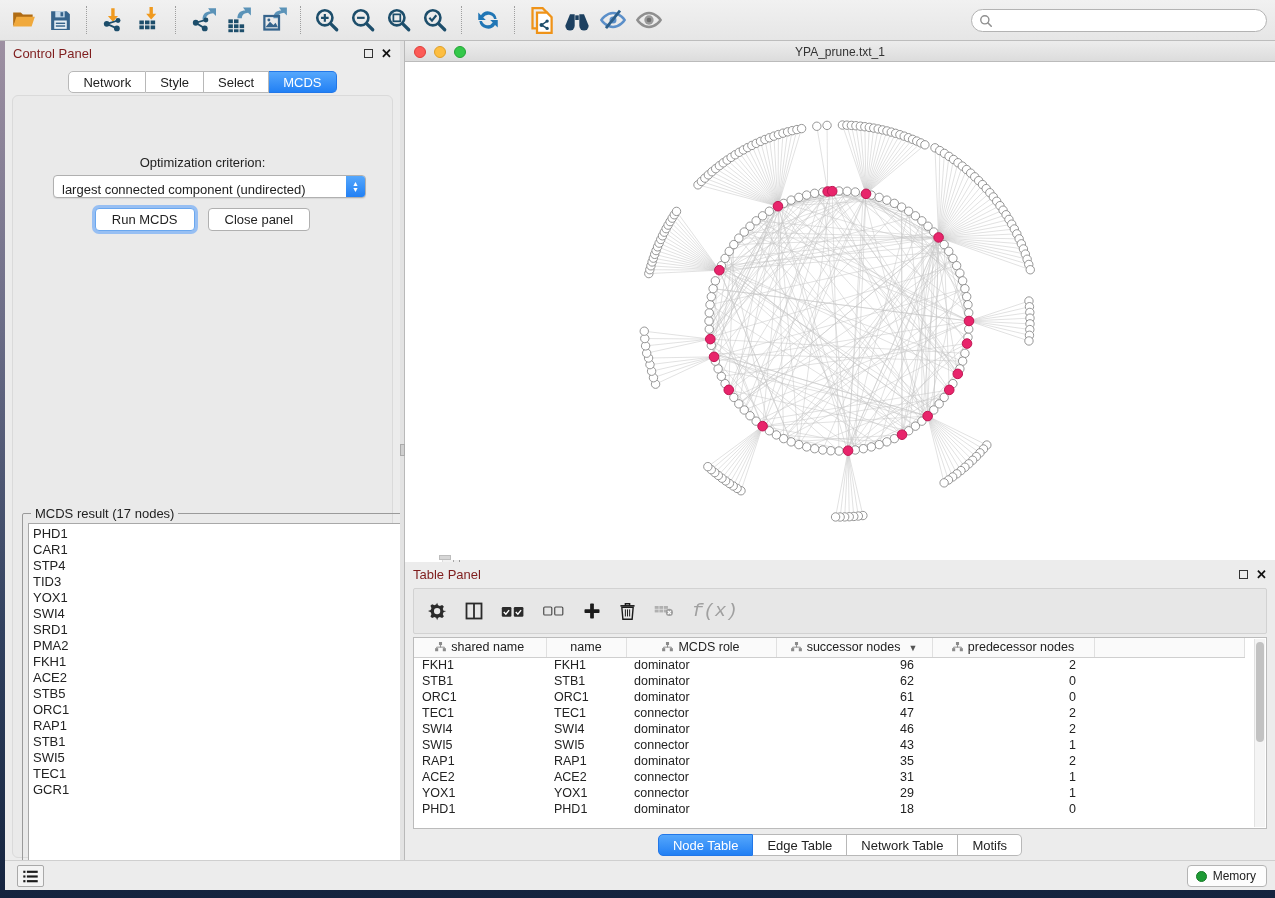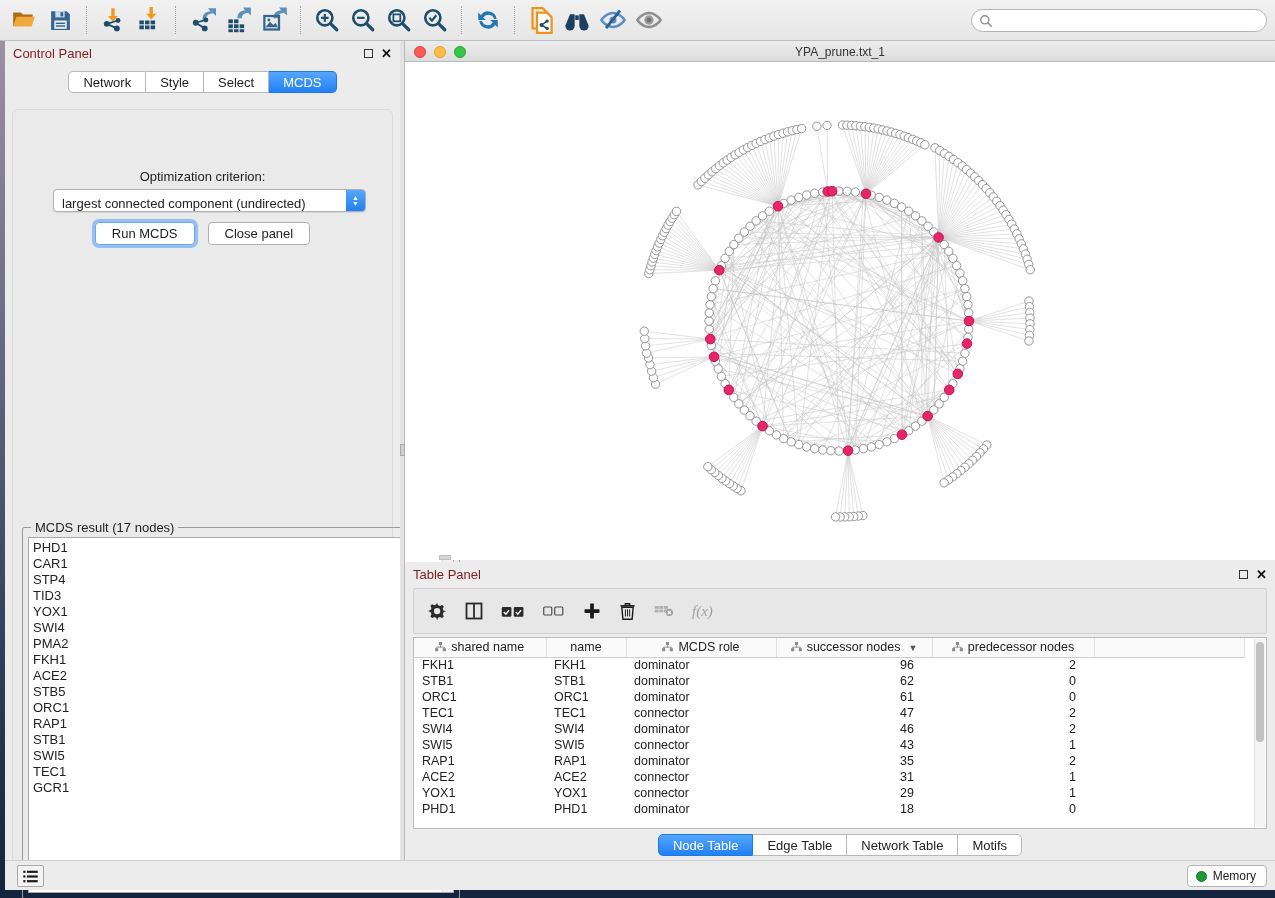--- a/index.html
+++ b/index.html
@@ -23,21 +23,21 @@
   .panel-ctls { margin-left:auto; display:flex; gap:8px; align-items:center; }
   .pc-float { width:9px; height:9px; border:1.5px solid #333; }
   .pc-close { font-size:13px; font-weight:bold; color:#111; line-height:9px; }
   .cp-tabs { position:absolute; left:0; top:30px; width:100%; display:flex; justify-content:center; }
   .seg { display:flex; }
   .seg .tab { height:22px; padding:0 14px; display:flex; align-items:center; background:#fff;
               border:1px solid #b8b8b8; border-left:none; font-size:13px; color:#222; cursor:default; }
   .seg .tab:first-child { border-left:1px solid #b8b8b8; border-radius:5px 0 0 5px; }
   .seg .tab:last-child { border-radius:0 5px 5px 0; }
   .seg .tab.sel { background:linear-gradient(180deg,#55a7fc,#2280f4); color:#fff; border-color:#2277e8; }
-  .cp-body { position:absolute; left:7px; top:68px; width:381px; height:763px;
+  .cp-body { position:absolute; left:7px; top:54px; width:381px; height:763px;
              border:1px solid #dadada; border-radius:6px; background:#eaeaea; }
   .opt-label { position:absolute; left:0; top:59px; width:100%; text-align:center; font-size:13px; }
   .dropdown { position:absolute; left:40px; top:79px; width:313px; height:23px; background:#fff;
               border:1px solid #b0b0b0; border-radius:4px; display:flex; align-items:flex-end;
               box-shadow:0 1px 1px rgba(0,0,0,.08); cursor:default; }
   .dropdown .dd-text { flex:1; padding-left:8px; font-size:13px; white-space:nowrap; overflow:hidden; }
   .dd-btn { width:19px; height:21px; margin:0; background:linear-gradient(180deg,#55a7fc,#2280f4);
             border-radius:0 3px 3px 0; display:flex; flex-direction:column; align-items:center; justify-content:center; color:#fff; }
   .dd-btn span { font-size:7px; line-height:6px; }
   .btnrow { position:absolute; left:0; top:112px; width:100%; display:flex; justify-content:center; gap:13px; }
@@ -63,21 +63,21 @@
   .light { width:12px; height:12px; border-radius:50%; }
   .net-title { width:100%; text-align:center; font-size:12px; color:#333; }
   .net-canvas { position:absolute; left:0; top:20px; width:870px; height:498px; background:#fff; }
   .hgrip { position:absolute; left:434px; top:514px; width:12px; height:5px; background:#d6d6d6; border:1px solid #bdbdbd; }
 
   
   .tpanel { position:absolute; left:400px; top:521px; width:870px; height:298px; background:#ececec; }
   .tp-toolbar { position:absolute; left:8px; top:26px; right:8px; height:46px; background:#e7e7e7;
                 border:1px solid #d2d2d2; border-radius:2px; display:flex; align-items:center; padding-left:14px; gap:18px; }
   .tp-ic { display:flex; align-items:center; justify-content:center; }
-  .fx { font-family:Liberation Serif, serif; font-style:italic; font-size:15px; color:#a0a0a0; }
+  .fx { font-family:Liberation Mono, monospace; font-style:italic; font-size:19px; color:#a0a0a0; }
   .tablewrap { position:absolute; left:8px; top:75px; right:8px; height:192px; background:#fff; border:1px solid #bbb; overflow:hidden; }
   table.ntable { border-collapse:collapse; width:830px; table-layout:fixed; }
   .ntable th { height:19px; background:#fafafa; border-right:1px solid #e0e0e0; border-bottom:1px solid #cfcfcf;
                font-weight:normal; font-size:12.5px; color:#222; text-align:center; position:relative; }
   .ntable td { height:16px; font-size:12.5px; padding:0 8px; white-space:nowrap; }
   .ntable td.num { text-align:right; padding-right:18px; }
   .hicon { display:inline-block; vertical-align:-1px; margin-right:5px; }
   .chev { font-size:9px; color:#555; margin-left:8px; }
   .tscroll { position:absolute; top:1px; right:1px; bottom:1px; width:11px; background:#f4f4f4; border-left:1px solid #e2e2e2; }
   .tscroll .thumb { position:absolute; left:1px; right:1px; top:3px; height:100px; background:#c2c2c2; border-radius:5px; }
@@ -277,20 +277,21 @@
       </div>
       <div class="resultbox">
         <span class="legend">MCDS result (17 nodes)</span>
         <div class="resultlist" id="mcds-list">
             <div class="item">PHD1</div>
             <div class="item">CAR1</div>
             <div class="item">STP4</div>
             <div class="item">TID3</div>
             <div class="item">YOX1</div>
             <div class="item">SWI4</div>
+            <div class="item">SRD1</div>
             <div class="item">PMA2</div>
             <div class="item">FKH1</div>
             <div class="item">ACE2</div>
             <div class="item">STB5</div>
             <div class="item">ORC1</div>
             <div class="item">RAP1</div>
             <div class="item">STB1</div>
             <div class="item">SWI5</div>
             <div class="item">TEC1</div>
             <div class="item">GCR1</div>

